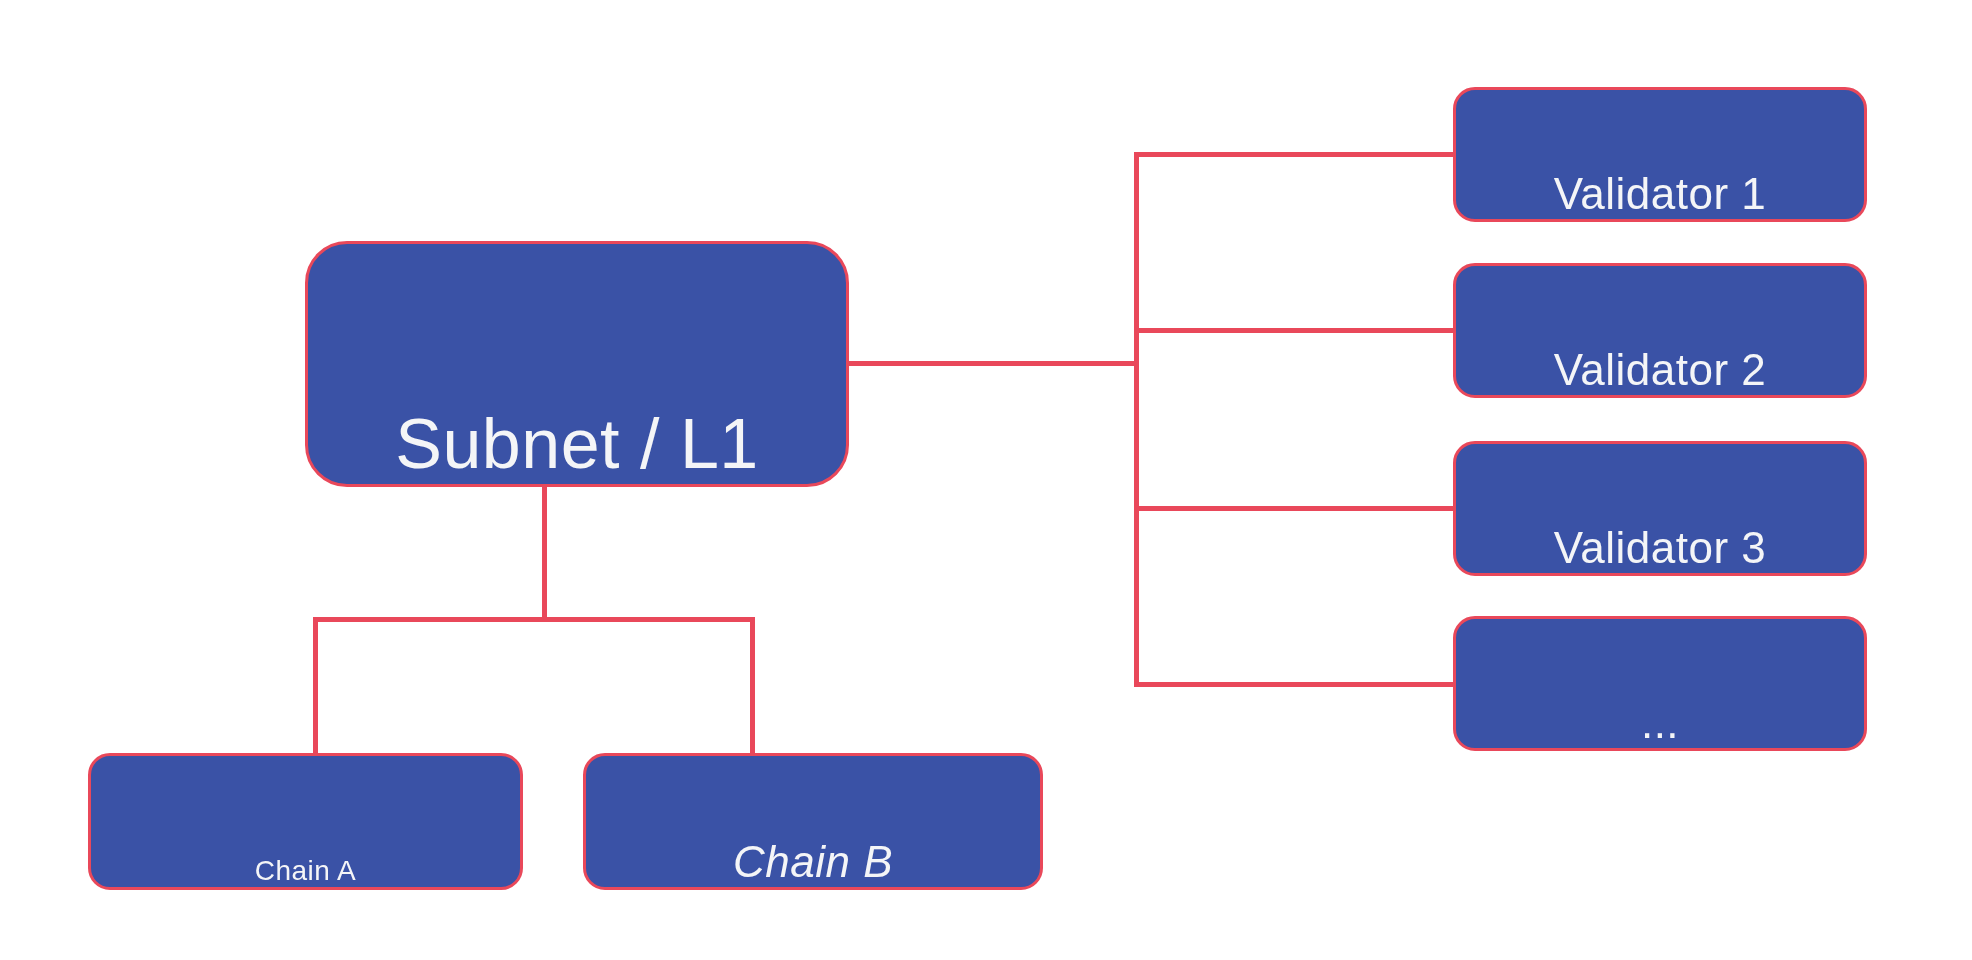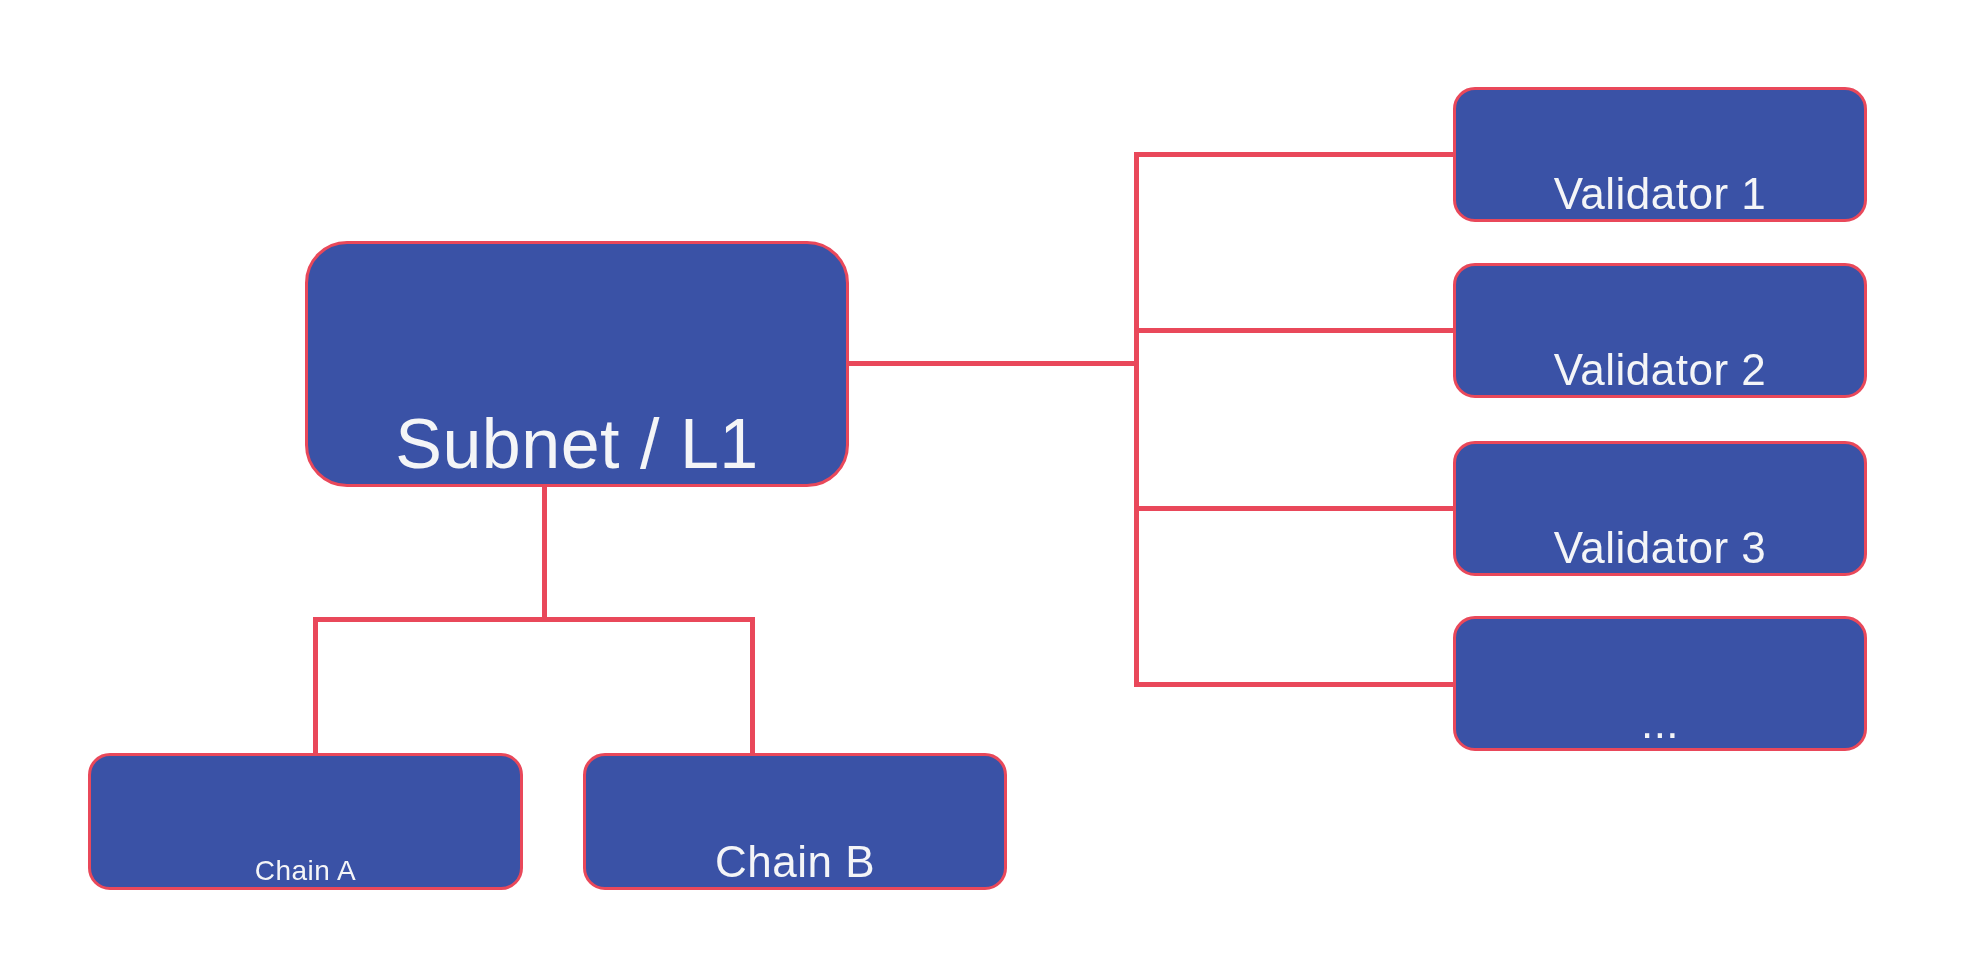--- a/index.html
+++ b/index.html
@@ -35,23 +35,24 @@
     border-radius:42px;
     font-size:70px;
     margin-left:32px;
   }
   .node-chain-a{
     left:88px; top:753px; width:435px; height:137px;
     border-radius:22px;
     font-size:28px;
   }
   .node-chain-b{
-    left:583px; top:753px; width:424px; height:137px;
+    left:583px; top:753px; width:460px; height:137px;
     border-radius:22px;
     font-size:44px;
+    font-style:italic;
   }
   .node-validator{
     left:1453px; width:414px; height:135px;
     border-radius:22px;
     font-size:44px;
   }
   .node-validator-1{top:87px;}
   .node-validator-2{top:263px;}
   .node-validator-3{top:441px;}
   .node-validator-more{top:616px;}

